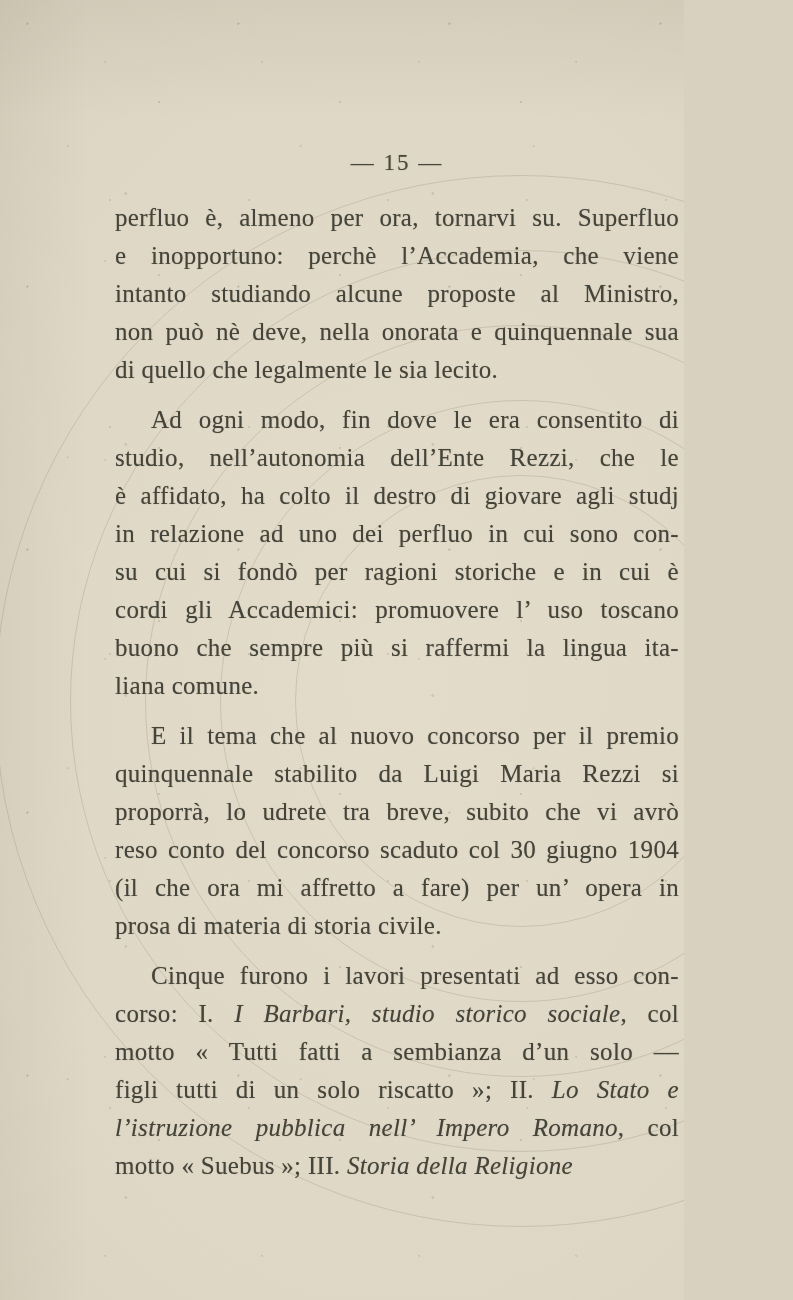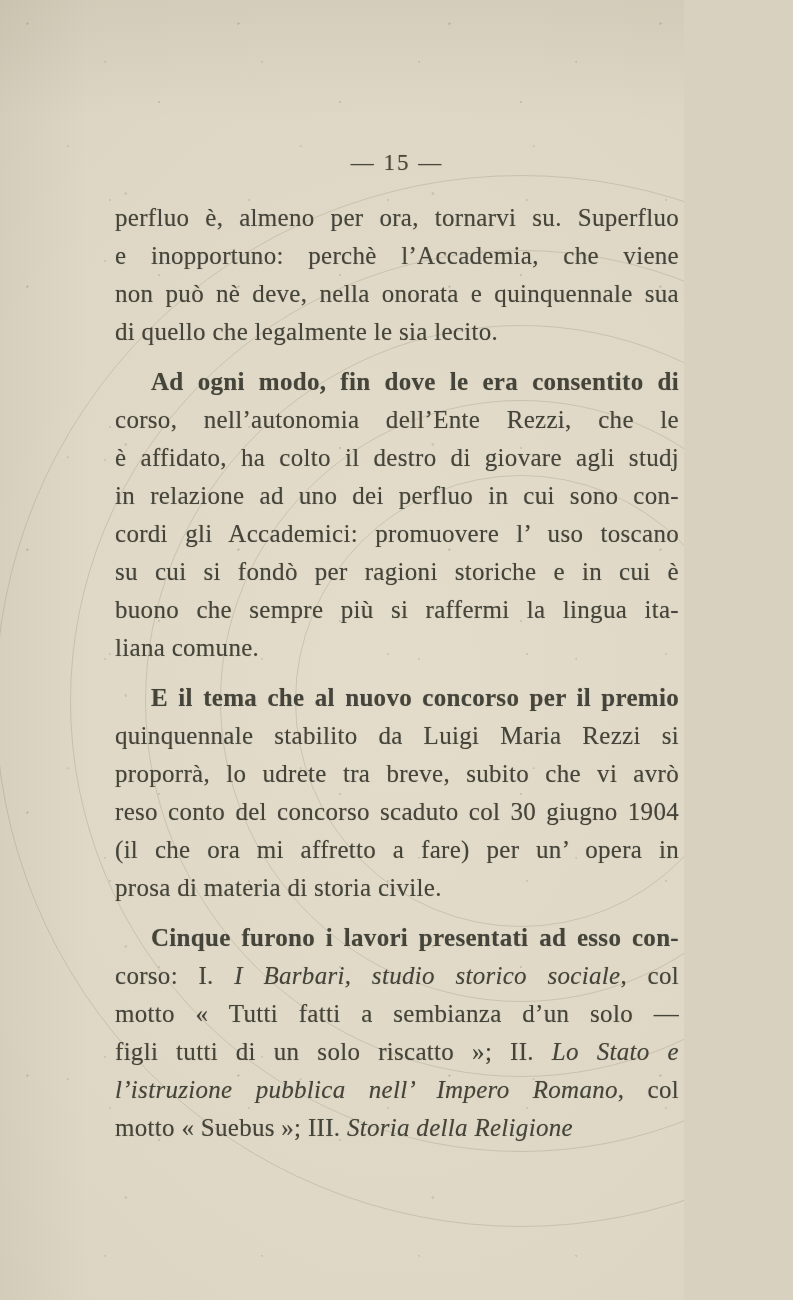--- a/index.html
+++ b/index.html
@@ -44,21 +44,21 @@
     text-shadow:0 0 1px rgba(69,68,58,.40);
     letter-spacing:0.3px;
   }
   .paragraph{margin:12px;}
   .line{
     line-height:38px;height:38px;
     text-align:justify;text-align-last:justify;
     white-space:normal;overflow:visible;
   }
   .line.no-justify{text-align:right;text-align-last:left;}
-  .line.indent{text-indent:36px;font-weight:bold;}
+  .line.indent{text-indent:36px;}
   .it{font-style:italic;}
   
   .ink-speck{
     position:absolute;width:4px;height:9px;border-radius:40% 60% 60% 40%;
     background:rgba(80,72,55,.55);transform:rotate(12deg);
   }
 </style>
 </head>
 <body>
 
@@ -71,30 +71,31 @@
       <div class="ring" style="left: 70px; top: 250px; width: 900px; height: 900px;"></div>
       <div class="ring" style="left: -5px; top: 175px; width: 1050px; height: 1050px;"></div>
     </div>
 
   <div class="page-number">— 15 —</div>
 
   <div class="text-block">
       <div class="paragraph">
         <div class="line"><span>perfluo è, almeno per ora, tornarvi su. Superfluo</span></div>
         <div class="line"><span>e inopportuno: perchè l’Accademia, che viene</span></div>
+        <div class="line"><span>intanto studiando alcune proposte al Ministro,</span></div>
         <div class="line"><span>non può nè deve, nella onorata e quinquennale sua</span></div>
         <div class="line no-justify"><span>di quello che legalmente le sia lecito.</span></div>
       </div>
       <div class="paragraph">
         <div class="line indent"><span>Ad ogni modo, fin dove le era consentito di</span></div>
-        <div class="line"><span>corso, nell’autonomia dell’Ente Rezzi, che le</span></div>
+        <div class="line"><span>studio, nell’autonomia dell’Ente Rezzi, che le</span></div>
         <div class="line"><span>è affidato, ha colto il destro di giovare agli studj</span></div>
         <div class="line"><span>in relazione ad uno dei perfluo in cui sono con-</span></div>
+        <div class="line"><span>su cui si fondò per ragioni storiche e in cui è</span></div>
         <div class="line"><span>cordi gli Accademici: promuovere l’ uso toscano</span></div>
-        <div class="line"><span>su cui si fondò per ragioni storiche e in cui è</span></div>
         <div class="line"><span>buono che sempre più si raffermi la lingua ita-</span></div>
         <div class="line no-justify"><span>liana comune.</span></div>
       </div>
       <div class="paragraph">
         <div class="line indent"><span>E il tema che al nuovo concorso per il premio</span></div>
         <div class="line"><span>quinquennale stabilito da Luigi Maria Rezzi si</span></div>
         <div class="line"><span>proporrà, lo udrete tra breve, subito che vi avrò</span></div>
         <div class="line"><span>reso conto del concorso scaduto col 30 giugno 1904</span></div>
         <div class="line"><span>(il che ora mi affretto a fare) per un’ opera in</span></div>
         <div class="line no-justify"><span>prosa di materia di storia civile.</span></div>

